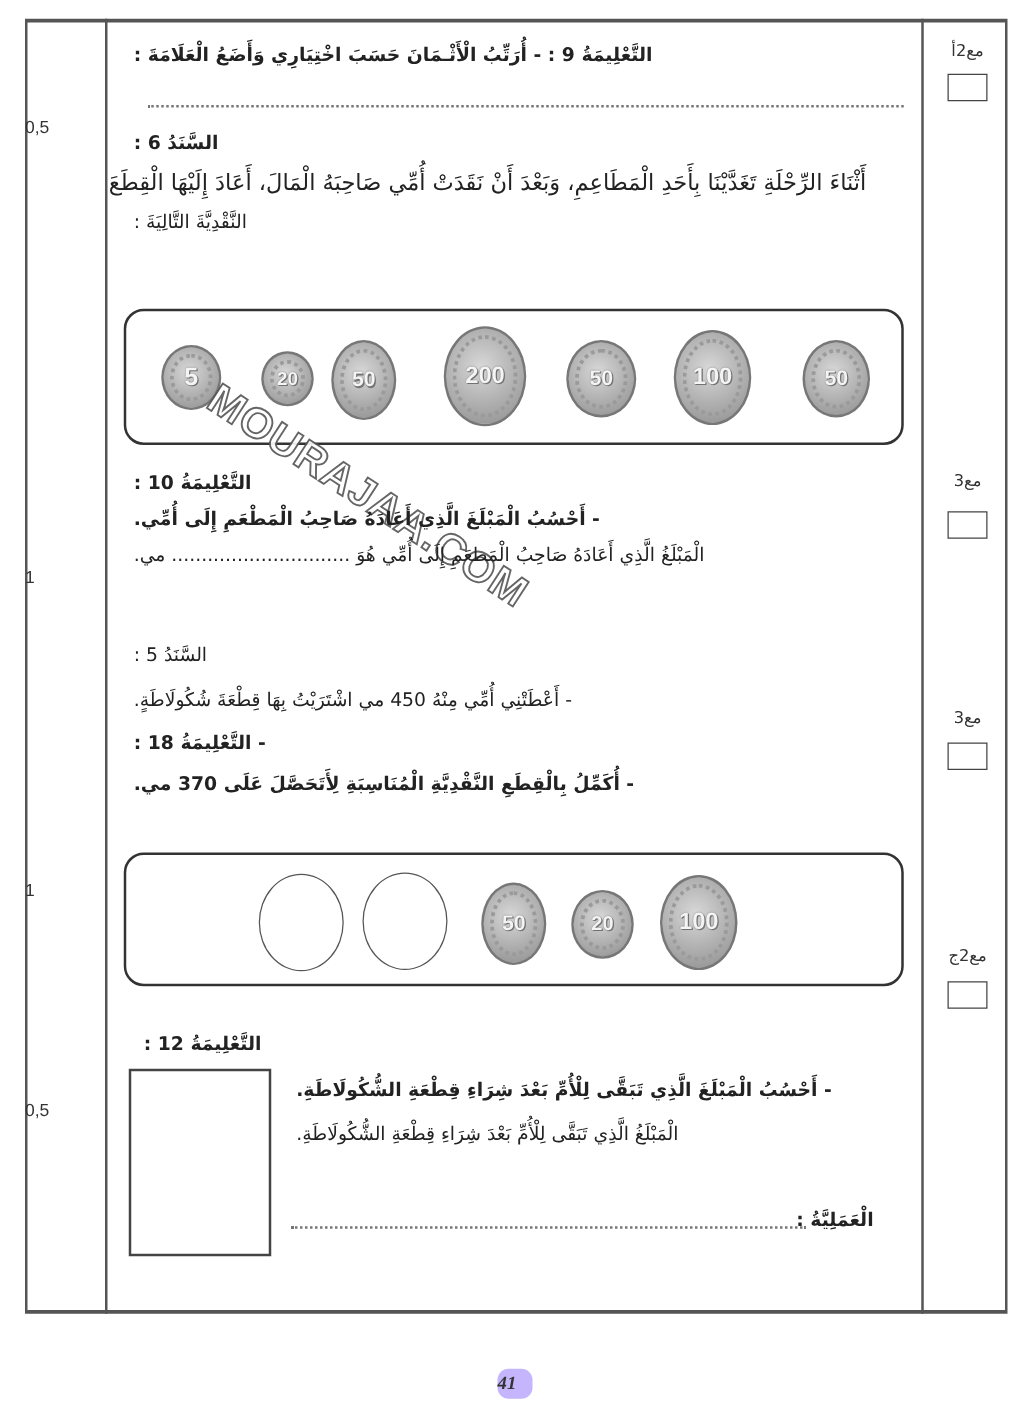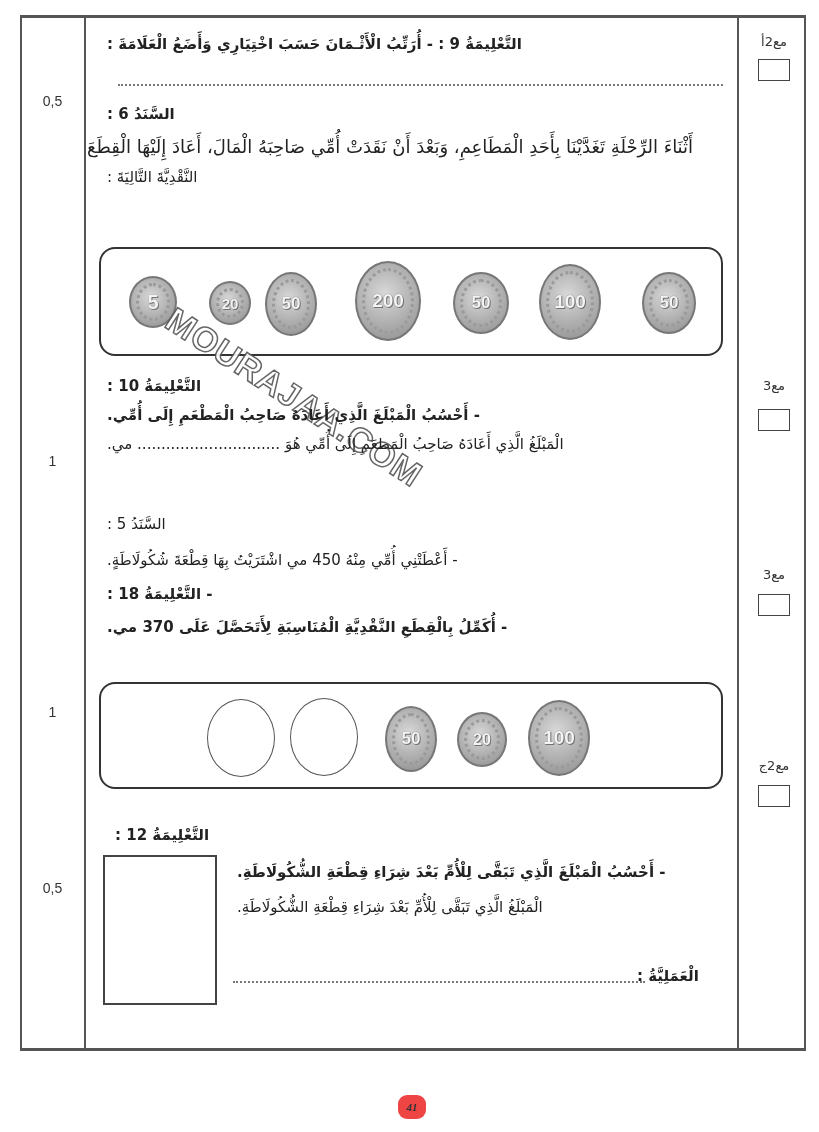--- a/index.html
+++ b/index.html
@@ -1,38 +1,38 @@
 <!DOCTYPE html>
 <html><head>
 <meta charset="utf-8">
 <style>
   html,body{margin:0;padding:0;background:#fff;}
   body{width:819px;height:1132px;position:relative;overflow:hidden;font-family:"DejaVu Sans","Liberation Sans",sans-serif;color:#222;}
   .frame{position:absolute;left:20px;top:15px;width:786px;height:1036px;border:2px solid #555;border-top-width:3px;border-bottom-width:3px;box-sizing:border-box;}
   .vline{position:absolute;top:15px;height:1036px;width:1.5px;background:#555;}
-  .score{position:absolute;left:20px;width:65px;text-align:center;font-family:"Liberation Sans",sans-serif;font-size:14px;color:#333;}
+  .score{position:absolute;left:20px;width:65px;font-family:"Liberation Sans",sans-serif;font-size:14px;color:#333;}
   .crit{position:absolute;left:740px;width:68px;text-align:center;}
   .crit .lbl{font-size:13px;color:#333;direction:rtl;display:block;font-family:"DejaVu Sans",sans-serif;}
   .crit .box{display:block;margin:10px auto 0;width:30px;height:20px;border:1.5px solid #444;background:#fff;}
   .ar{position:absolute;direction:rtl;text-align:left;font-size:15px;line-height:24px;color:#222;font-family:"DejaVu Sans",sans-serif;}
   .b{font-weight:bold;}
   .dots{position:absolute;border-bottom:2px dotted #777;height:0;}
   .coinbox{position:absolute;border:2.5px solid #333;border-radius:16px;box-sizing:border-box;background:#fff;}
   .coin{position:absolute;border-radius:50%;display:flex;align-items:center;justify-content:center;
         background:radial-gradient(circle at 45% 40%,#d8d8d8 0%,#b5b5b5 45%,#8c8c8c 100%);
         border:2px solid #777;box-sizing:border-box;color:#f4f4f4;font-family:"Liberation Sans",sans-serif;font-weight:bold;
         text-shadow:0 0 1px #555,1px 1px 0 #777;}
   .coin::before{content:"";position:absolute;inset:5px;border-radius:50%;border:3px dotted #9a9a9a;}
   .coin span{position:relative;z-index:1;}
   .empty-coin{position:absolute;border-radius:50%;border:1.2px solid #555;background:#fff;box-sizing:border-box;}
   .answer-box{position:absolute;left:103px;top:855px;width:114px;height:150px;border:2px solid #444;box-sizing:border-box;}
   .watermark{position:absolute;left:180px;top:300px;font-family:"Liberation Sans",sans-serif;font-weight:bold;font-size:34px;
              color:#fff;-webkit-text-stroke:1.5px #555;transform:rotate(33deg);transform-origin:left top;letter-spacing:1px;opacity:.9;}
-  .pagenum{position:absolute;left:398px;top:1095px;width:28px;height:24px;border-radius:9px;background:#ef4444;
-           text-align:center;line-height:24px;font-style:italic;font-weight:bold;font-family:"Liberation Serif",serif;font-size:11px;color:#333;}
+  .pagenum{position:absolute;left:398px;top:1095px;width:28px;height:24px;border-radius:9px;background:#c4b5fd;
+           text-align:left;line-height:24px;font-style:italic;font-weight:bold;font-family:"Liberation Serif",serif;font-size:15px;color:#333;}
 </style>
 </head>
 <body>
 
 <div class="frame"></div>
 <div class="vline" style="left:84px"></div>
 <div class="vline" style="left:737px"></div>
 
 <div class="score" style="top:93px">0,5</div>
 <div class="score" style="top:453px">1</div>

